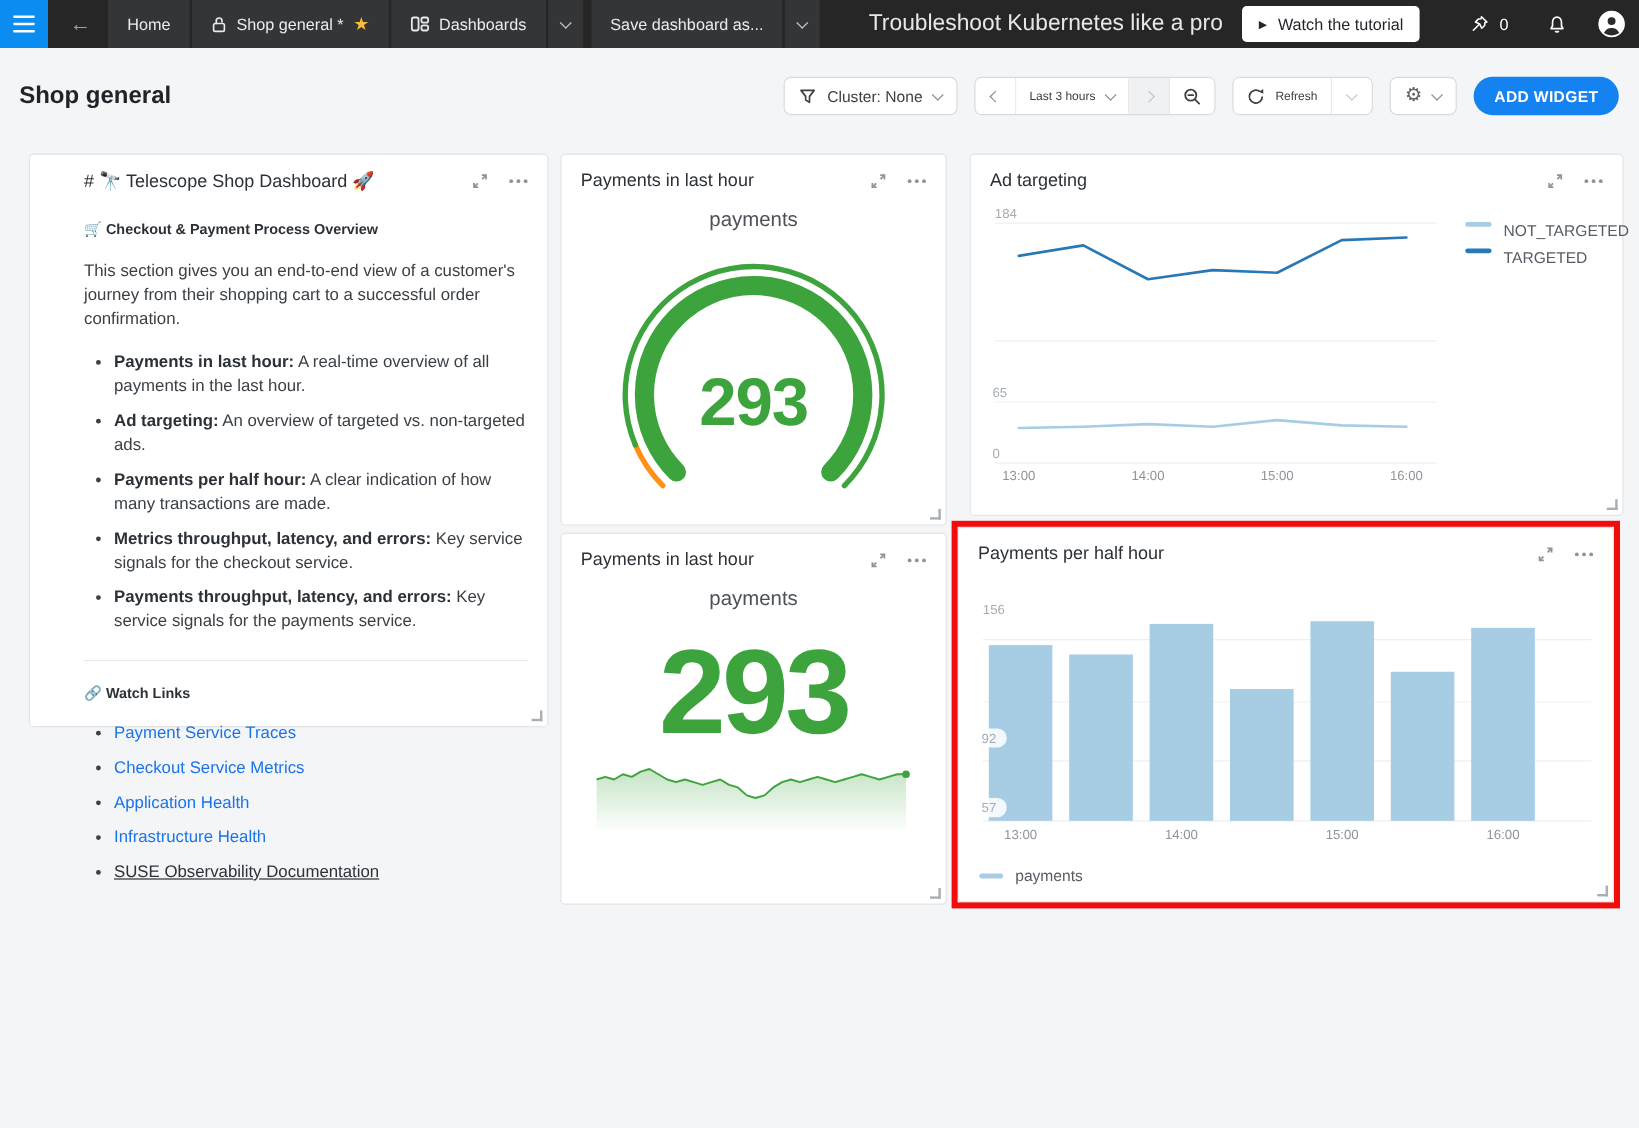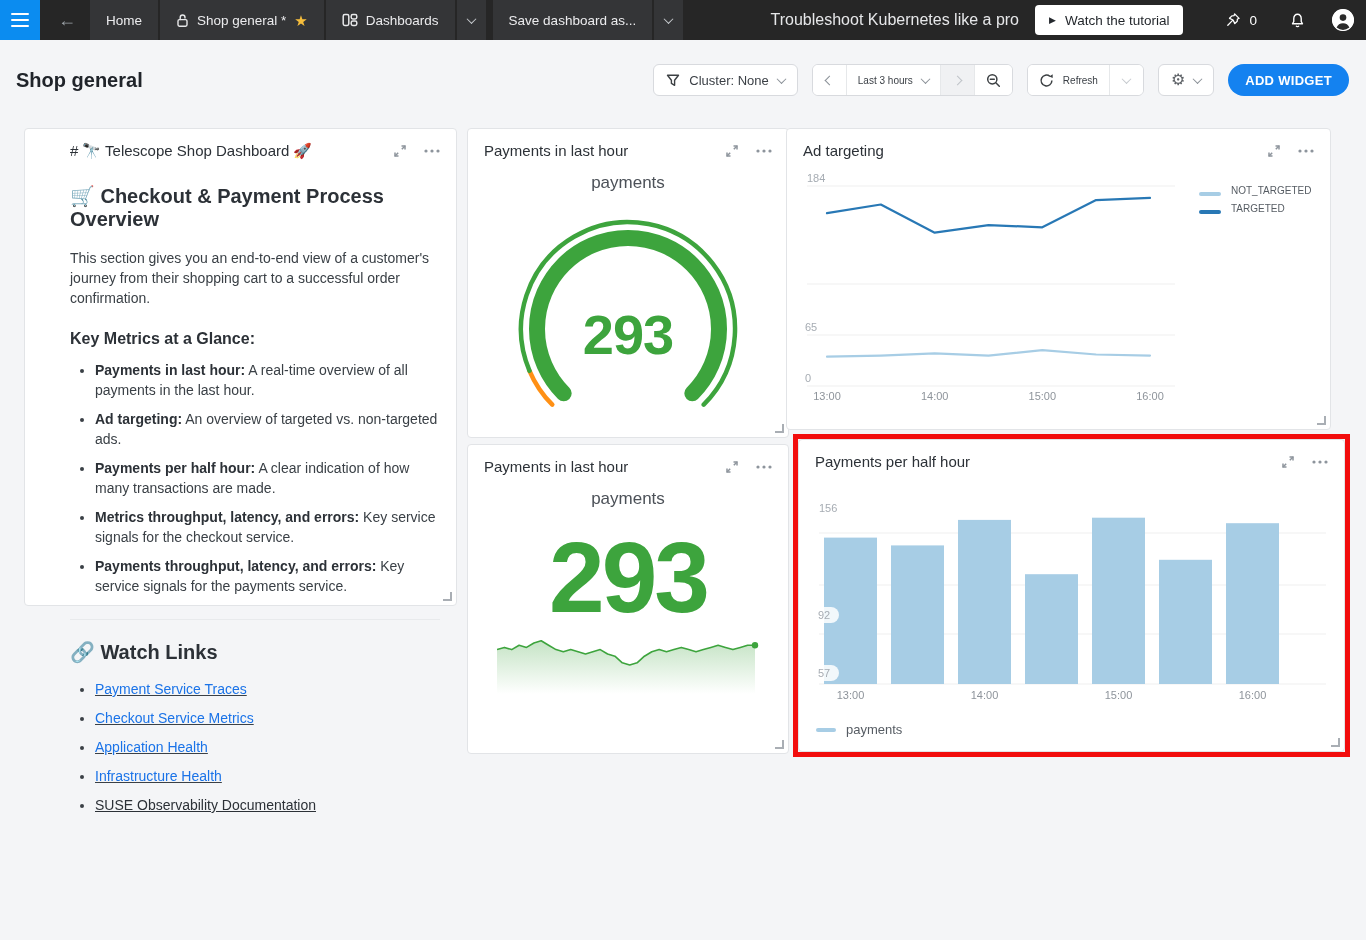--- a/index.html
+++ b/index.html
@@ -10,21 +10,21 @@
   .topbar{position:absolute;top:0;left:0;width:1366px;height:40px;background:#262626;display:flex;align-items:center;z-index:10;}
   .hamb{width:40px;height:40px;background:#0b8cf0;border:none;display:flex;flex-direction:column;justify-content:center;align-items:center;gap:3.5px;cursor:pointer;flex:none;}
   .hamb span{display:block;width:18px;height:2.5px;background:#fff;border-radius:1px;}
   .backbtn{width:38px;height:40px;background:transparent;border:none;color:#9aa0a6;font-size:18px;cursor:pointer;flex:none;margin:0 4px 0 8px;}
   .tab{height:40px;background:#343537;color:#ececee;font-size:13.5px;display:flex;align-items:center;gap:8px;padding:0 16px;margin-right:2px;cursor:pointer;white-space:nowrap;}
   .tab .chev{border-color:#c6c9cd;}
   .chevtab{padding:0 11px;}
   .star{color:#f5bd3c;font-size:15px;line-height:1;}
   .savegroup{display:flex;margin-left:5px;}
   .spacer{flex:1;}
-  .promo{color:#e6e7e9;font-size:16px;margin-right:16px;white-space:nowrap;}
+  .promo{color:#e6e7e9;font-size:19px;margin-right:16px;white-space:nowrap;}
   .tutorial{height:30px;background:#fff;border:none;border-radius:4px;display:flex;align-items:center;gap:9px;padding:0 14px;font-size:13.5px;color:#1f2328;margin-right:36px;cursor:pointer;white-space:nowrap;}
   .play{font-size:9px;color:#24282d;}
   .pinbtn{display:flex;align-items:center;gap:8px;color:#fff;font-size:13.5px;margin-right:26px;cursor:pointer;background:none;border:none;}
   .bellbtn{background:none;border:none;margin-right:26px;cursor:pointer;padding:0;display:flex;}
   .avatarbtn{width:22px;height:22px;border-radius:50%;background:#fff;border:none;margin-right:12px;padding:0;cursor:pointer;overflow:hidden;display:flex;}
 
   
   .pagehead{position:absolute;top:56px;left:0;width:1366px;height:48px;display:flex;align-items:center;padding:0;box-sizing:border-box;}
   .pagehead h1{font-size:20px;color:#20242a;margin:0 0 0 16px;font-weight:700;}
   .controls{margin-left:auto;display:flex;align-items:center;gap:14px;margin-right:17px;}
@@ -46,46 +46,46 @@
   
   .card{position:absolute;background:#fff;border:1px solid #e2e4e7;border-radius:4px;box-sizing:border-box;z-index:1;}
   .cardhead{display:flex;align-items:center;padding:13px 16px 0 16px;}
   .cardtitle{font-size:15px;color:#2c3137;font-weight:500;}
   .headicons{margin-left:auto;display:flex;align-items:center;gap:17px;color:#8d949c;}
   .headicons svg{cursor:pointer;}
   .rsz{position:absolute;right:4px;bottom:4px;width:7px;height:7px;border-right:2px solid #a9aeb4;border-bottom:2px solid #a9aeb4;}
 
   
   .md{padding:4px 16px 0 16px;font-size:14px;color:#3a4046;}
-  .md h2{font-size:20px;color:#2c3137;margin:20px 0 0;font-weight:700;}
+  .md h2{font-size:12px;color:#2c3137;margin:20px 0 0;font-weight:700;}
   .md p{line-height:20px;margin:17px 0 16px;}
   .md h3{font-size:16px;color:#2c3137;margin:22px 0 12px;font-weight:700;}
   .md ul{margin:0;padding-left:25px;}
   .md li{line-height:20px;margin-bottom:9px;}
   .md b{color:#2c3137;}
   .md hr{border:none;border-top:1px solid #e8eaec;margin:23px 0 0;}
   .links{margin-top:15px !important;}
-  .links li{margin-bottom:9px;text-decoration:underline;}
+  .links li{margin-bottom:9px;}
   .links a{color:#1a73e8;text-decoration:none;cursor:pointer;}
   .links li.doc a{color:#2c3137;text-decoration:underline;}
 
   
   .centerlabel{text-align:center;font-size:17px;color:#4c5158;margin-top:14px;}
   #gauge-svg{display:block;margin:26px auto 0;}
   .gaugenum{font-weight:700;font-size:56px;letter-spacing:-1px;}
   .bignum{text-align:center;font-size:100px;font-weight:700;line-height:1;margin-top:18px;letter-spacing:-3px;}
   #spark-svg{display:block;margin:5px auto 0;}
 
   
   .chartsvg{position:absolute;left:0;top:40px;}
   svg text{font-family:"Liberation Sans",sans-serif;}
   .tick{font-size:11px;fill:#a6acb3;}
   .xtick{font-size:11px;fill:#8e949b;}
   .adlegend{position:absolute;left:412px;top:56px;display:flex;flex-direction:column;gap:7px;}
-  .legitem{display:flex;align-items:flex-end;gap:10px;font-size:10px;color:#565c63;cursor:pointer;}
+  .legitem{display:flex;align-items:flex-start;gap:10px;font-size:13px;color:#565c63;cursor:pointer;}
   .sw{width:22px;height:4px;border-radius:2px;flex:none;}
   .barlegend{position:absolute;left:17px;top:282px;display:flex;align-items:center;gap:10px;font-size:13px;color:#565c63;cursor:pointer;}
   .barlegend .sw{width:20px;}
 
   
   .selection{position:absolute;left:793px;top:434px;width:557px;height:323px;border:5px solid #f20d0d;box-sizing:border-box;pointer-events:none;z-index:6;}
 </style>
 </head>
 <body>
 
@@ -230,21 +230,20 @@
       <svg width="16" height="14" viewBox="0 0 16 4">
           <circle cx="2" cy="2" r="1.6" fill="#8d949c"></circle>
           <circle cx="8" cy="2" r="1.6" fill="#8d949c"></circle>
           <circle cx="14" cy="2" r="1.6" fill="#8d949c"></circle>
         </svg>
     </span>
   </div>
   <div class="md">
     <h2>🛒 Checkout &amp; Payment Process Overview</h2>
     <p>This section gives you an end-to-end view of a customer's journey from their shopping cart to a successful order confirmation.</p>
-    <h3>Key Metrics at a Glance:</h3>
     <ul id="metrics-list">
         <li><b>Payments in last hour:</b> A real-time overview of all payments in the last hour.</li>
         <li><b>Ad targeting:</b> An overview of targeted vs. non-targeted ads.</li>
         <li><b>Payments per half hour:</b> A clear indication of how many transactions are made.</li>
         <li><b>Metrics throughput, latency, and errors:</b> Key service signals for the checkout service.</li>
         <li><b>Payments throughput, latency, and errors:</b> Key service signals for the payments service.</li>
       </ul>
     <hr>
     <h2>🔗 Watch Links</h2>
     <ul id="quick-links" class="links">
@@ -278,21 +277,21 @@
   <div class="centerlabel">payments</div>
   <svg id="gauge-svg" width="300" height="195" viewBox="0 0 300 195">
       <path d="M74.3 185.7 A107 107 0 0 1 51.5 151.8" fill="none" stroke="#ff9015" stroke-width="4.5" stroke-linecap="round"></path>
       <path d="M51.5 151.8 A107 107 0 1 1 225.7 185.7" fill="none" stroke="#3da43d" stroke-width="4.5" stroke-linecap="round"></path>
       <path d="M85.7 174.3 A91 91 0 1 1 214.3 174.3" fill="none" stroke="#3da43d" stroke-width="16" stroke-linecap="round"></path>
       <text x="150" y="135" class="gaugenum" text-anchor="middle" fill="#3da43d">293</text>
     </svg>
   <span class="rsz"></span>
 </div>
 
-<div class="card" style="left:786px;top:128px;width:545px;height:302px;">
+<div class="card" style="left:808px;top:128px;width:545px;height:302px;">
   <div class="cardhead">
     <span class="cardtitle">Ad targeting</span>
     <span class="headicons">
       <svg width="14" height="14" viewBox="0 0 14 14">
           <polyline points="8.5,2 12,2 12,5.5" fill="none" stroke="#8d949c" stroke-width="1.5"></polyline>
           <polyline points="5.5,12 2,12 2,8.5" fill="none" stroke="#8d949c" stroke-width="1.5"></polyline>
           <line x1="12" y1="2" x2="8.8" y2="5.2" stroke="#8d949c" stroke-width="1.5"></line>
           <line x1="2" y1="12" x2="5.2" y2="8.8" stroke="#8d949c" stroke-width="1.5"></line>
         </svg>
       <svg width="16" height="14" viewBox="0 0 16 4">

